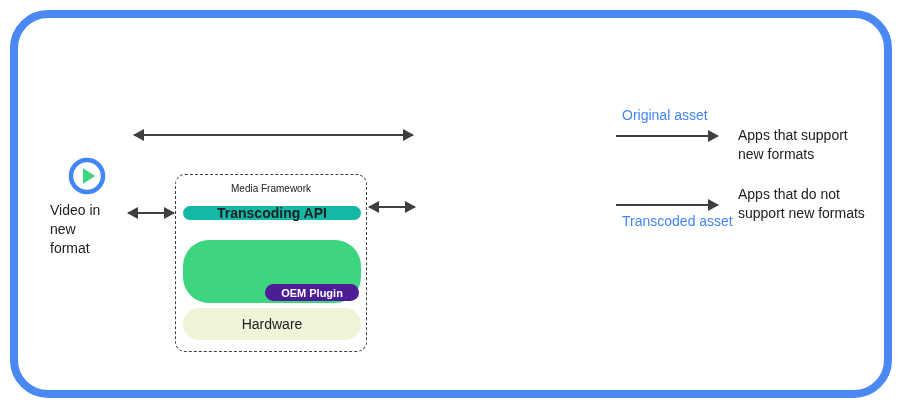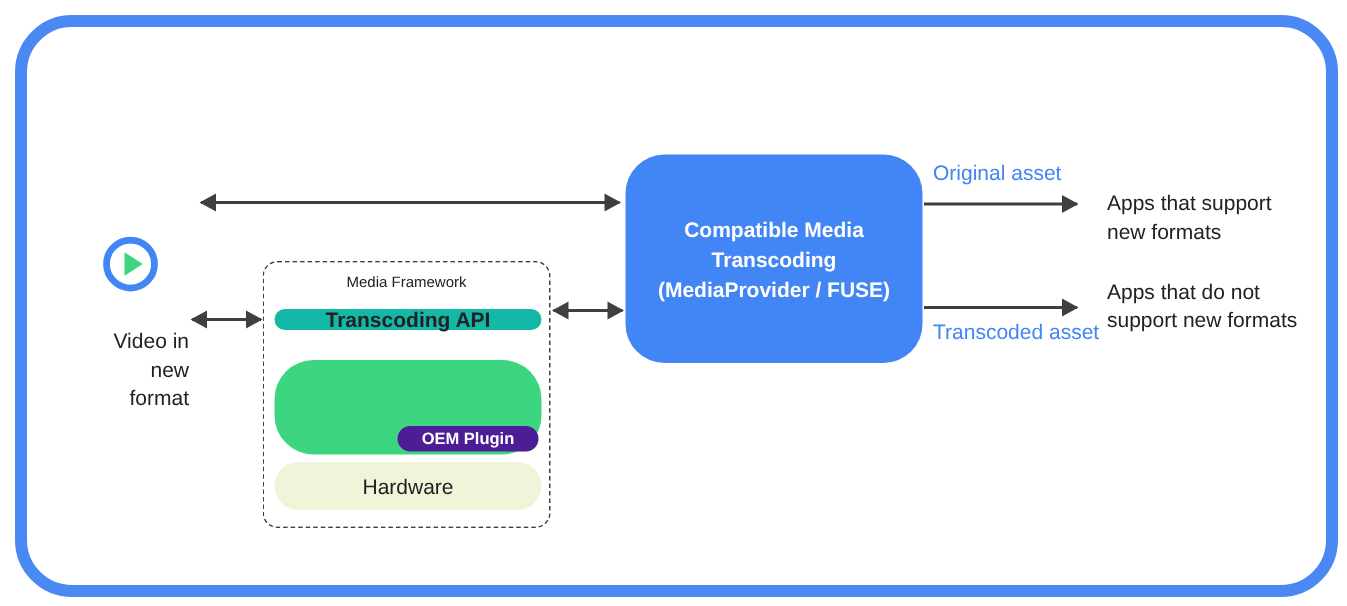--- a/index.html
+++ b/index.html
@@ -16,23 +16,22 @@
     width:882px;height:388px;
     box-sizing:border-box;
     border:8px solid #4a89f4;
     border-radius:38px;
   }
   .play{
     position:absolute;left:68px;top:157px;
   }
   .video-label{
     position:absolute;left:50px;top:201px;width:76px;
-    text-align:right;font-size:14px;line-height:19px;
+    text-align:left;font-size:14px;line-height:19px;
     white-space:pre-line;
-    margin-top:17px;
   }
   
   .framework{
     position:absolute;left:175px;top:174px;
     width:192px;height:178px;
     box-sizing:border-box;
     border:1.5px dashed #3c4043;
     border-radius:10px;
   }
   .fw-title{
@@ -126,25 +125,20 @@
       <div class="oem">
         <span>OEM Plugin</span>
       </div>
     </div>
 
     <div class="pill pill-hardware">
       <span>Hardware</span>
     </div>
   </div>
 
-  <div class="transcoder">
-    <span>Compatible Media
-Transcoding
-(MediaProvider / FUSE)</span>
-  </div>
 
   <div class="arrow a-long">
     <span class="shaft"></span>
     <span class="head head-l"></span>
     <span class="head head-r"></span>
   </div>
 
   <div class="arrow a-left">
     <span class="shaft"></span>
     <span class="head head-l"></span>

